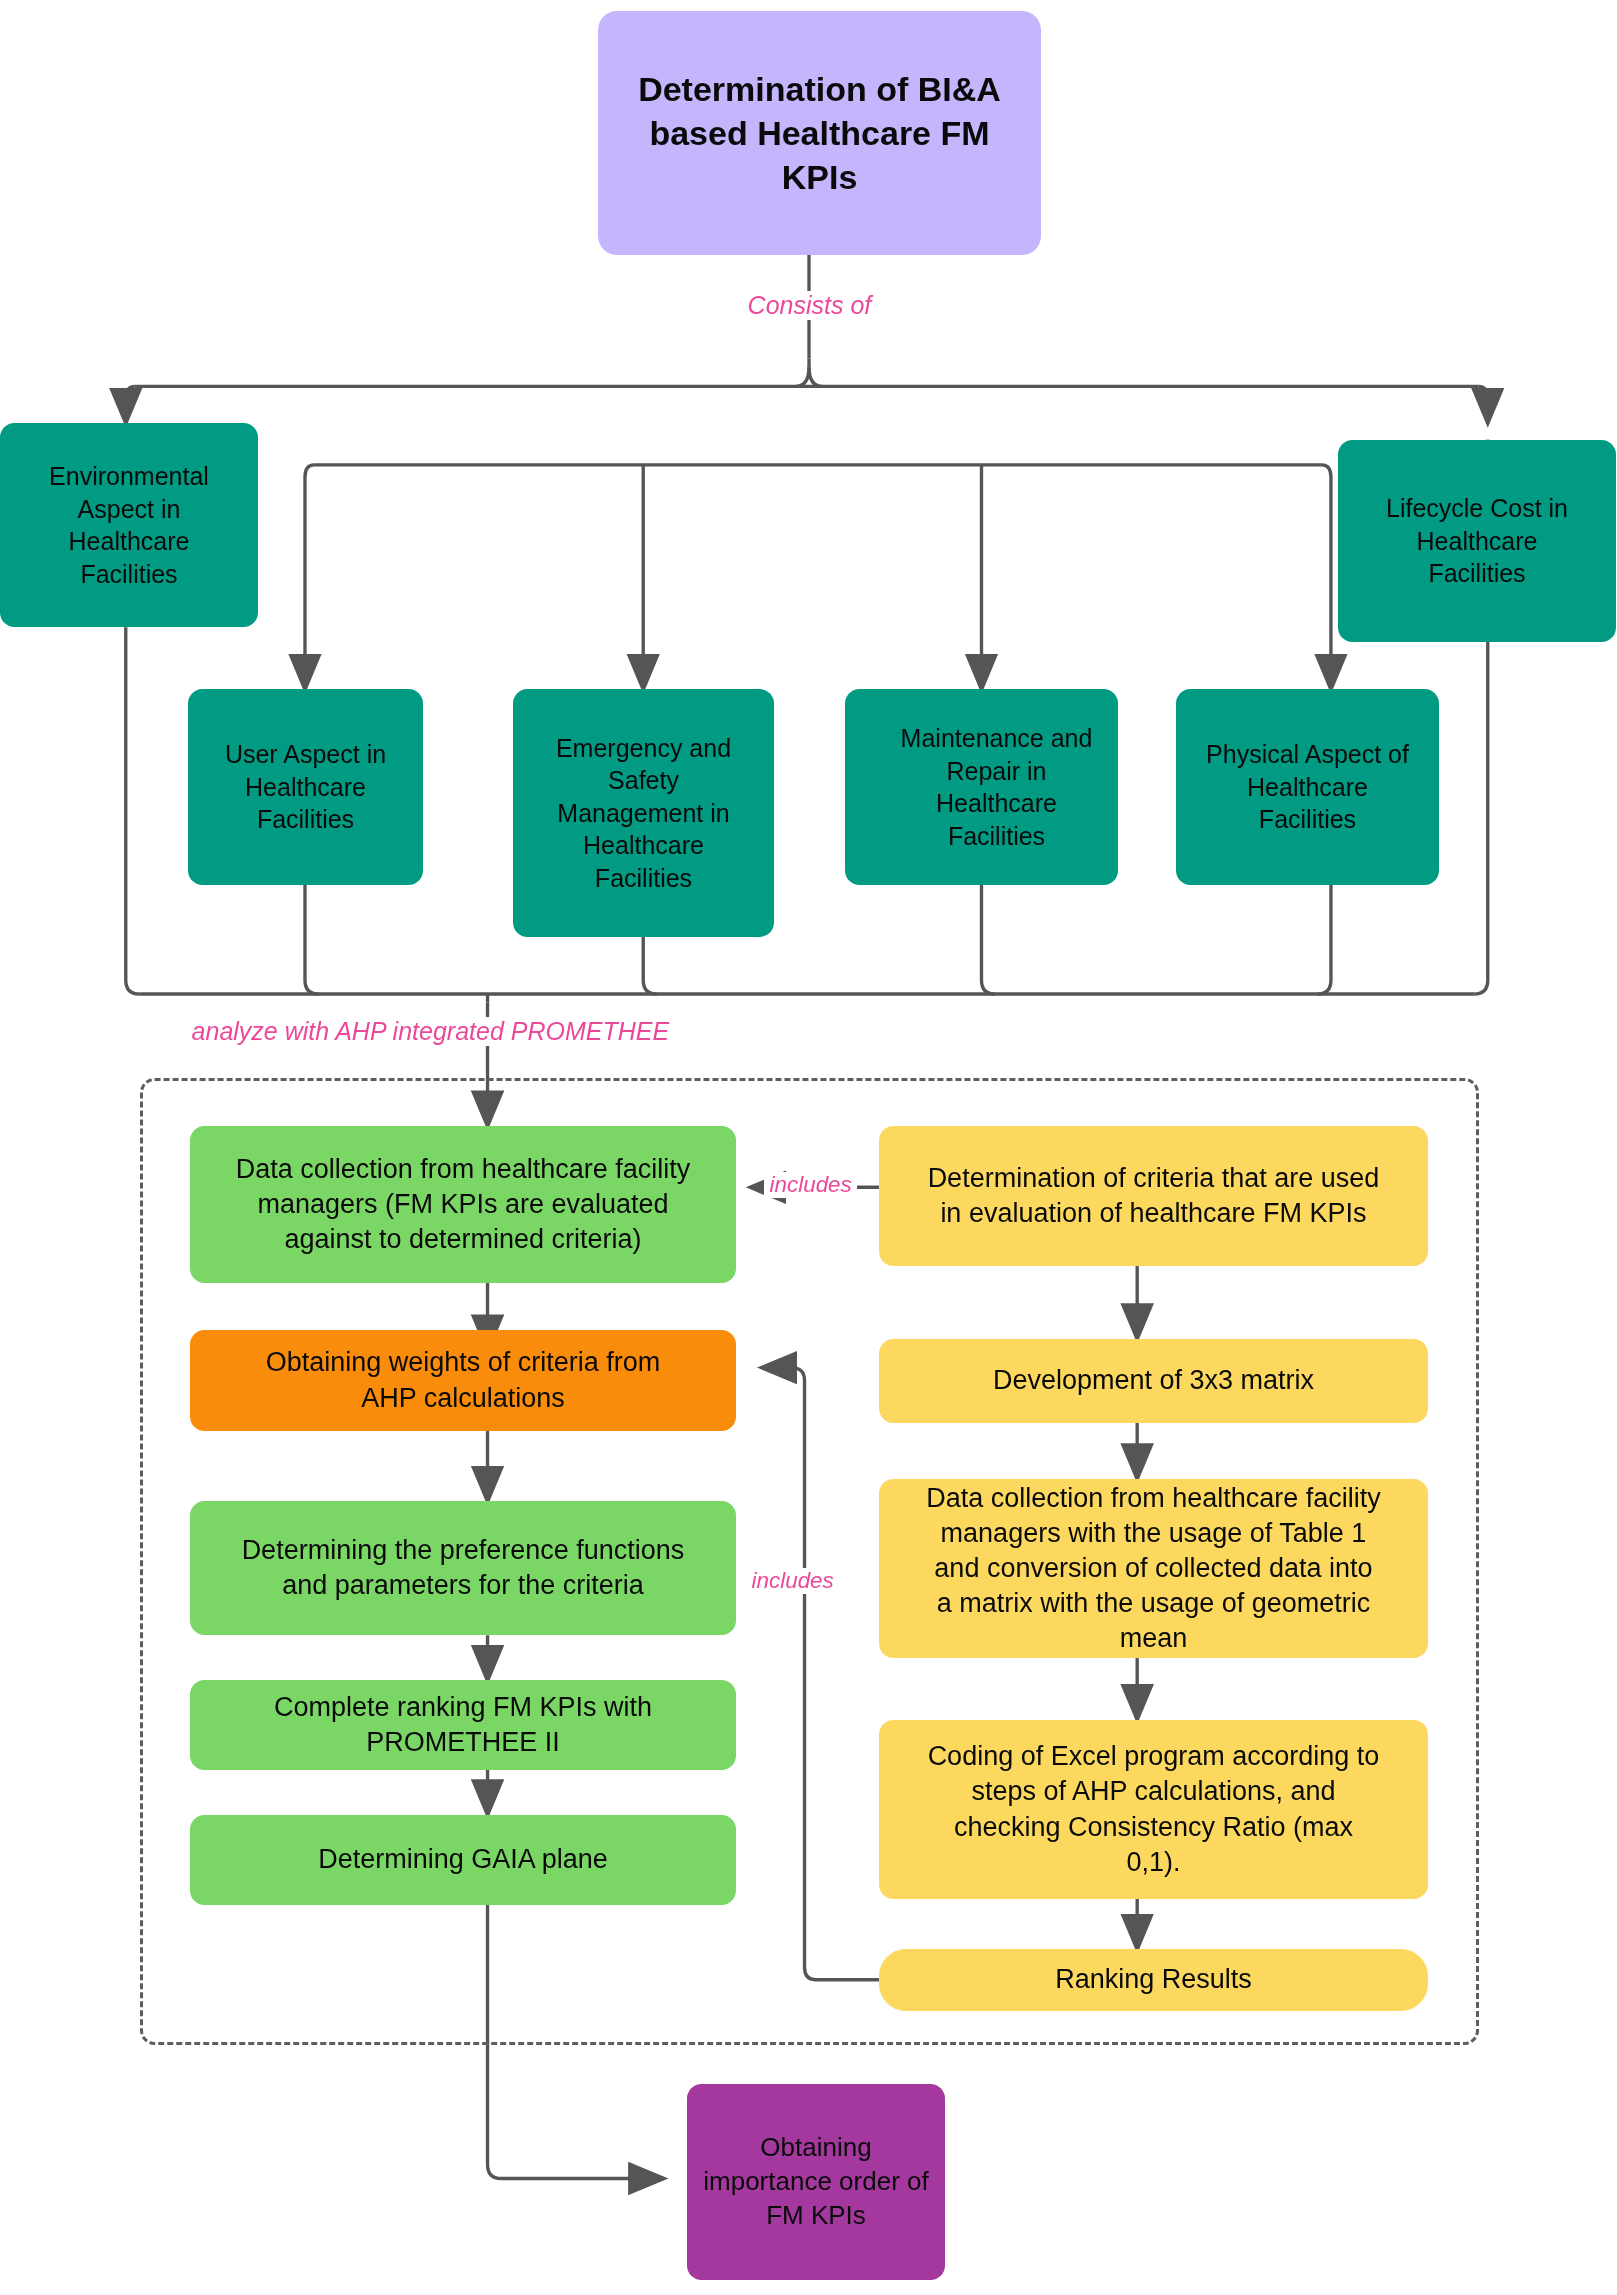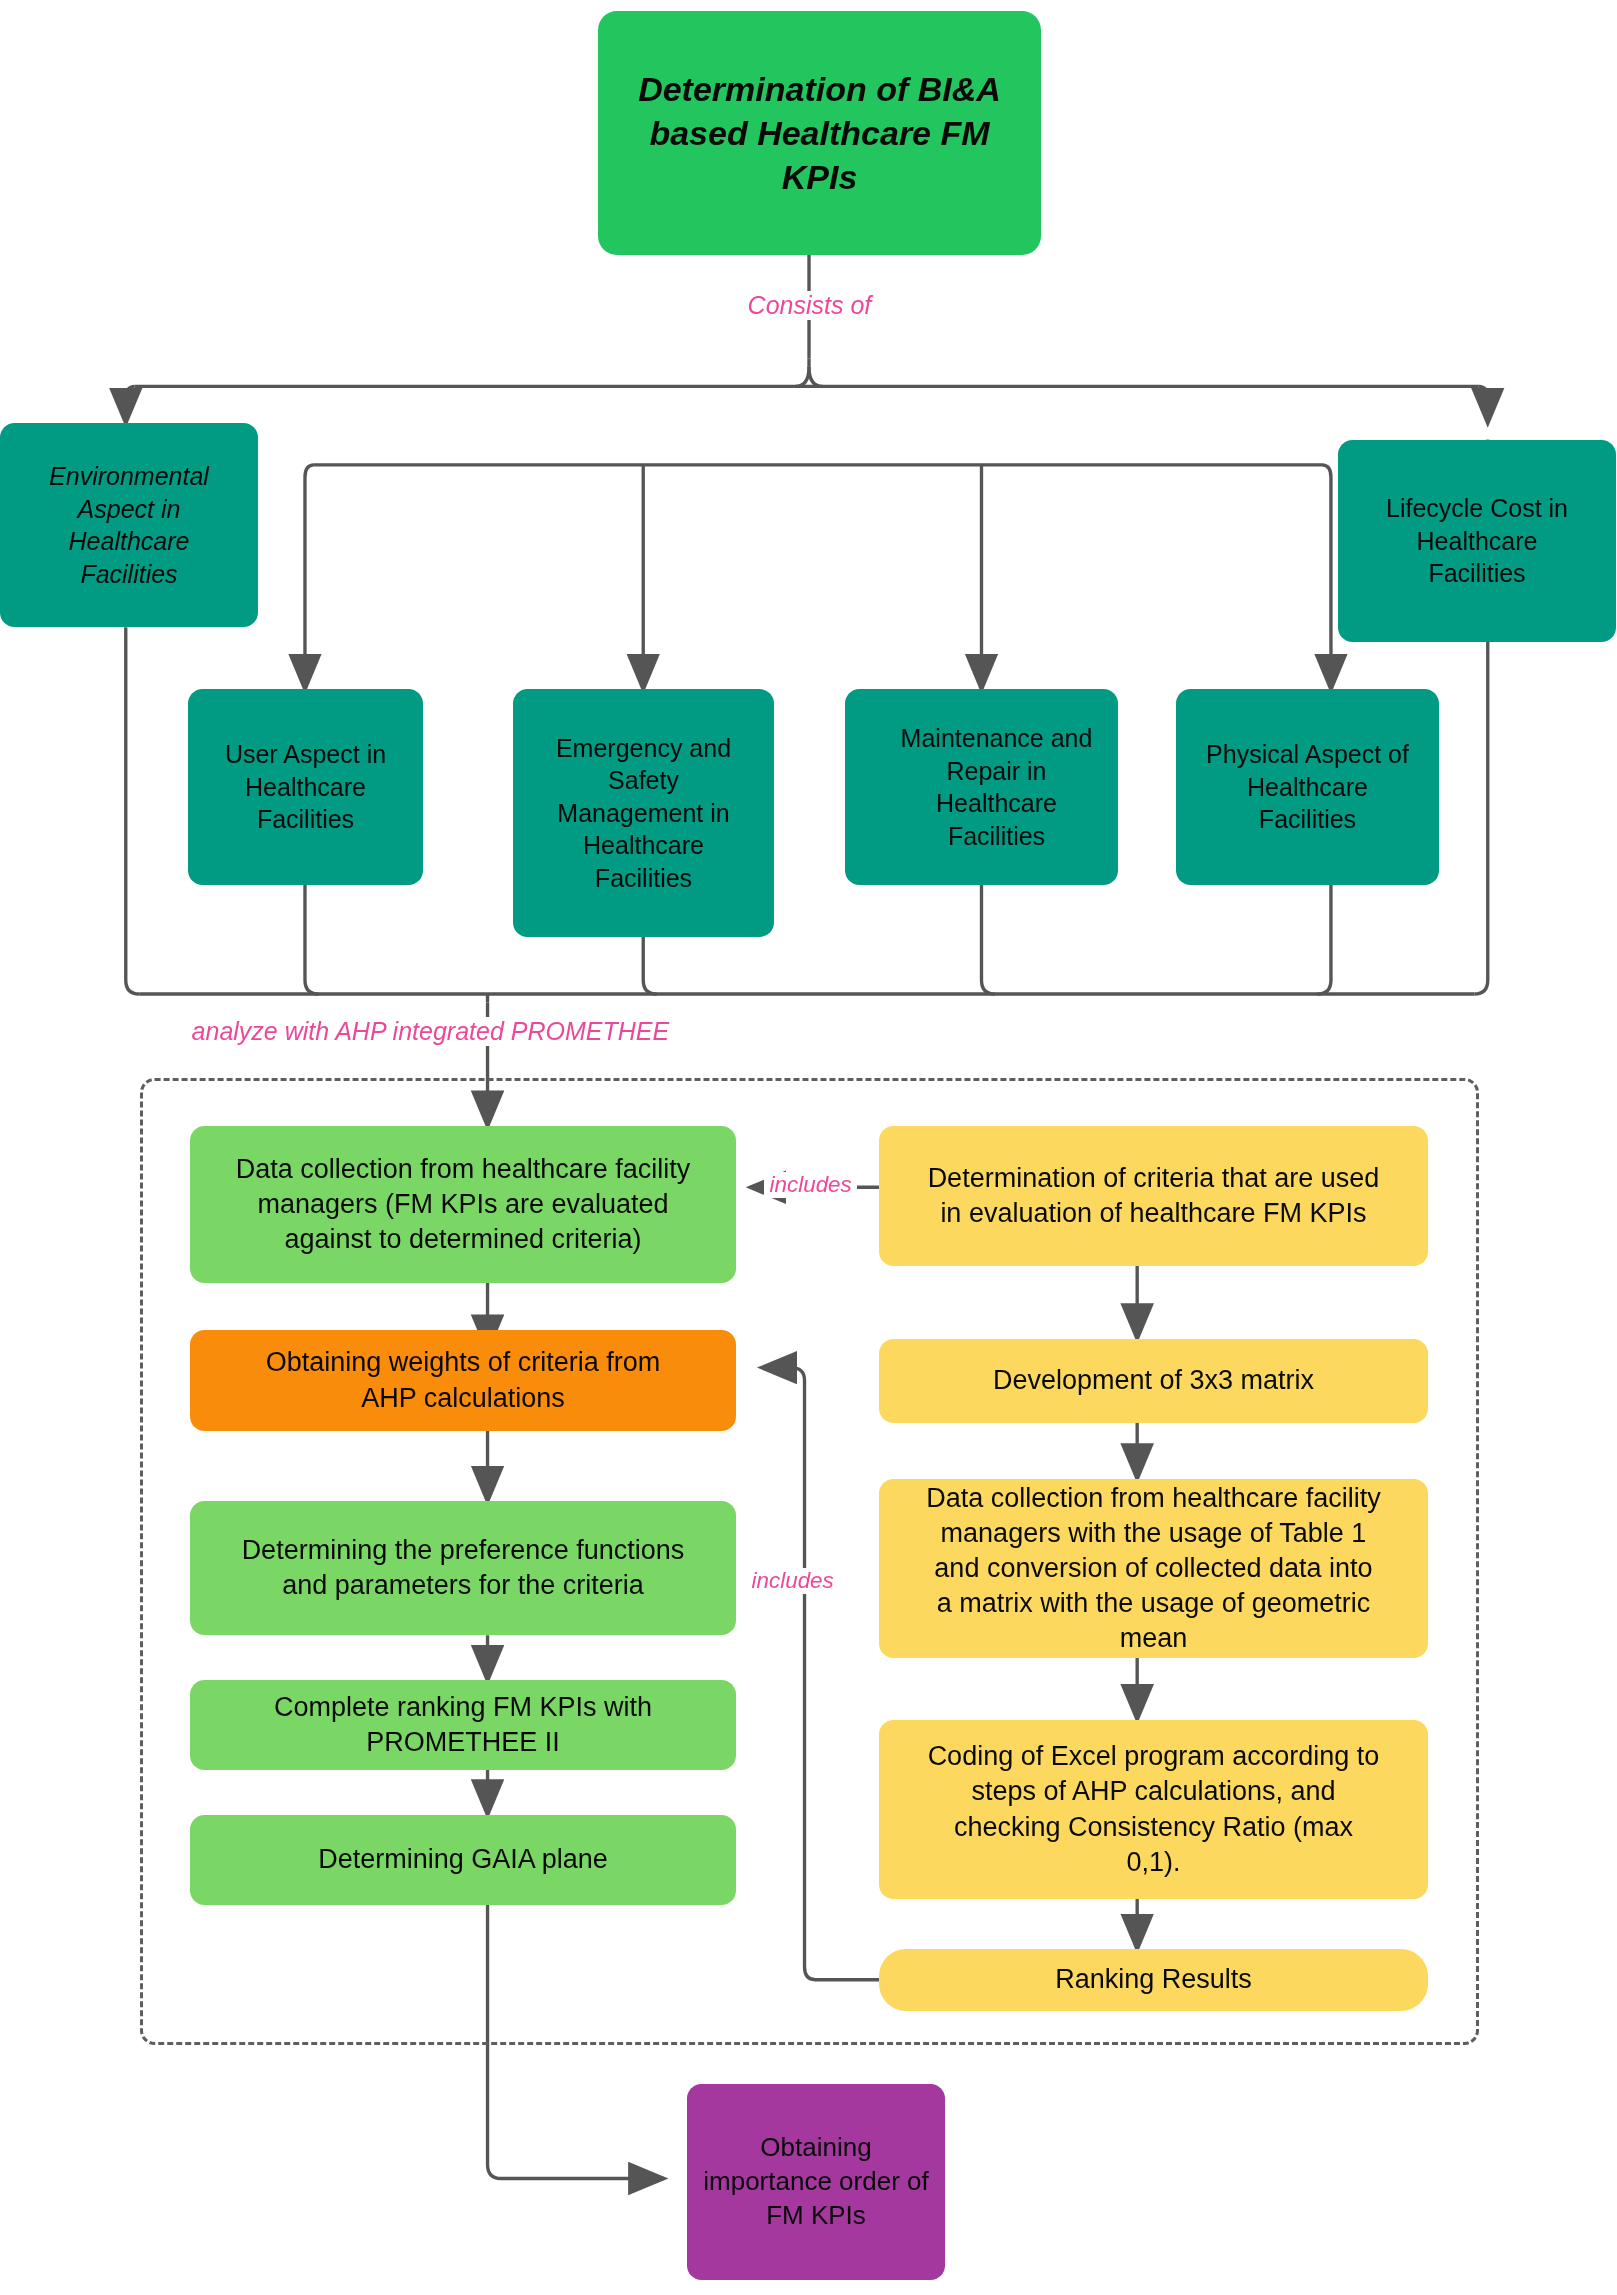--- a/index.html
+++ b/index.html
@@ -11,23 +11,23 @@
     box-sizing:border-box;
     display:flex;align-items:center;justify-content:center;
     text-align:center;
     border-radius:14.6px;
     color:#0a0a0a;
     line-height:1.30;
     padding:5.6px 10px;
     z-index:3;
     white-space:pre-line;
   }
-  .n-root{background:#22c55e;font-weight:bold;font-style:italic;font-size:34px;border-radius:19px;}
+  .n-root{background:#c4b5fd;font-weight:bold;font-size:34px;border-radius:19px;}
   .n-teal{background:#009B82;font-size:25px;}
-  .n-teal.ital{font-style:italic;}
+  .n-teal.ital{}
   .n-green{background:#7BD765;font-size:27px;}
   .n-orange{background:#F98C0A;font-size:27px;}
   .n-yellow{background:#FCD95E;font-size:27px;}
   .n-purple{background:#A4389E;font-size:26px;}
   .edge-label{
     position:absolute;
     font-style:italic;
     color:#ec4899;
     font-size:25px;
     background:#fff;

